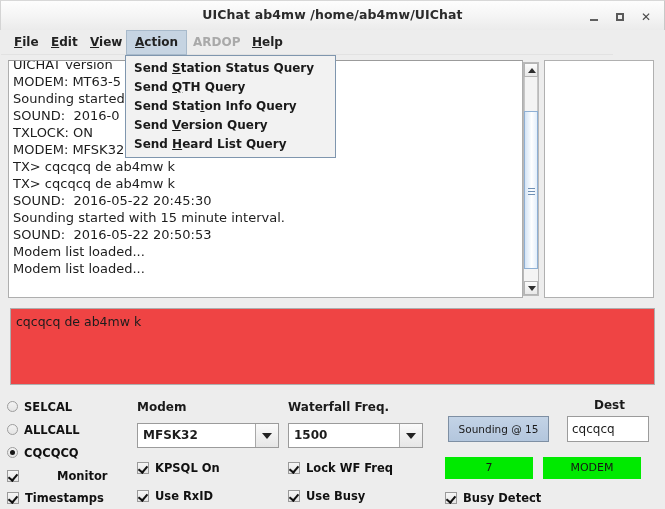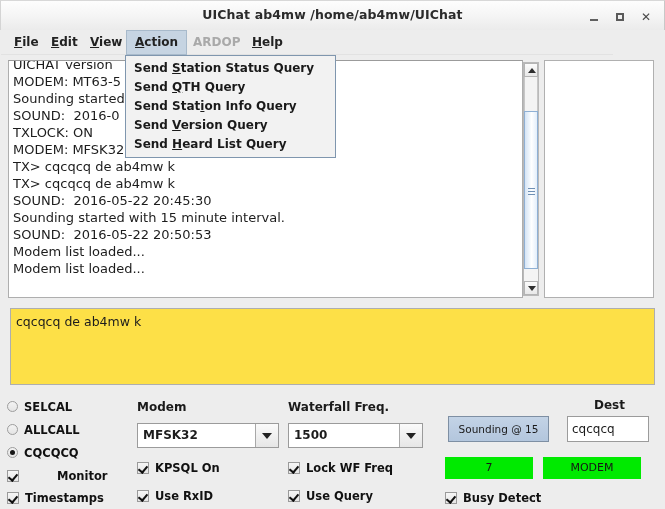--- a/index.html
+++ b/index.html
@@ -245,21 +245,21 @@
     box-sizing: border-box;
   }
 
   
   .input-area {
     position: absolute;
     left: 10px;
     top: 308px;
     width: 645px;
     height: 77px;
-    background: #fde047;
+    background: #ef4444;
     border: 1px solid #aeaeae;
     box-sizing: border-box;
   }
   .input-text {
     position: absolute;
     left: 5px;
     top: 5px;
     font-size: 12.5px;
     color: #1c1c1c;
     font-family: "DejaVu Sans", sans-serif;
@@ -503,21 +503,21 @@
   <div class="combo" style="left:288px; top:423px; width:135px;gap:48px;">
     <div class="combo-val">1500</div>
     <div class="combo-btn"></div>
   </div>
   <div class="opt-row" style="left:288px; top:459px;">
     <span class="cb on"></span>
     <span>Lock WF Freq</span>
   </div>
   <div class="opt-row" style="left:288px; top:487px;">
     <span class="cb on"></span>
-    <span>Use Query</span>
+    <span>Use Busy</span>
   </div>
 
   <div class="sounding-btn">Sounding @ 15</div>
 
   <div class="field-label" style="left:594px; top:398px;">Dest</div>
   <div class="dest-input">cqcqcq</div>
 
   <div class="green-btn green-ch">7</div>
   <div class="green-btn green-modem">MODEM</div>
 

